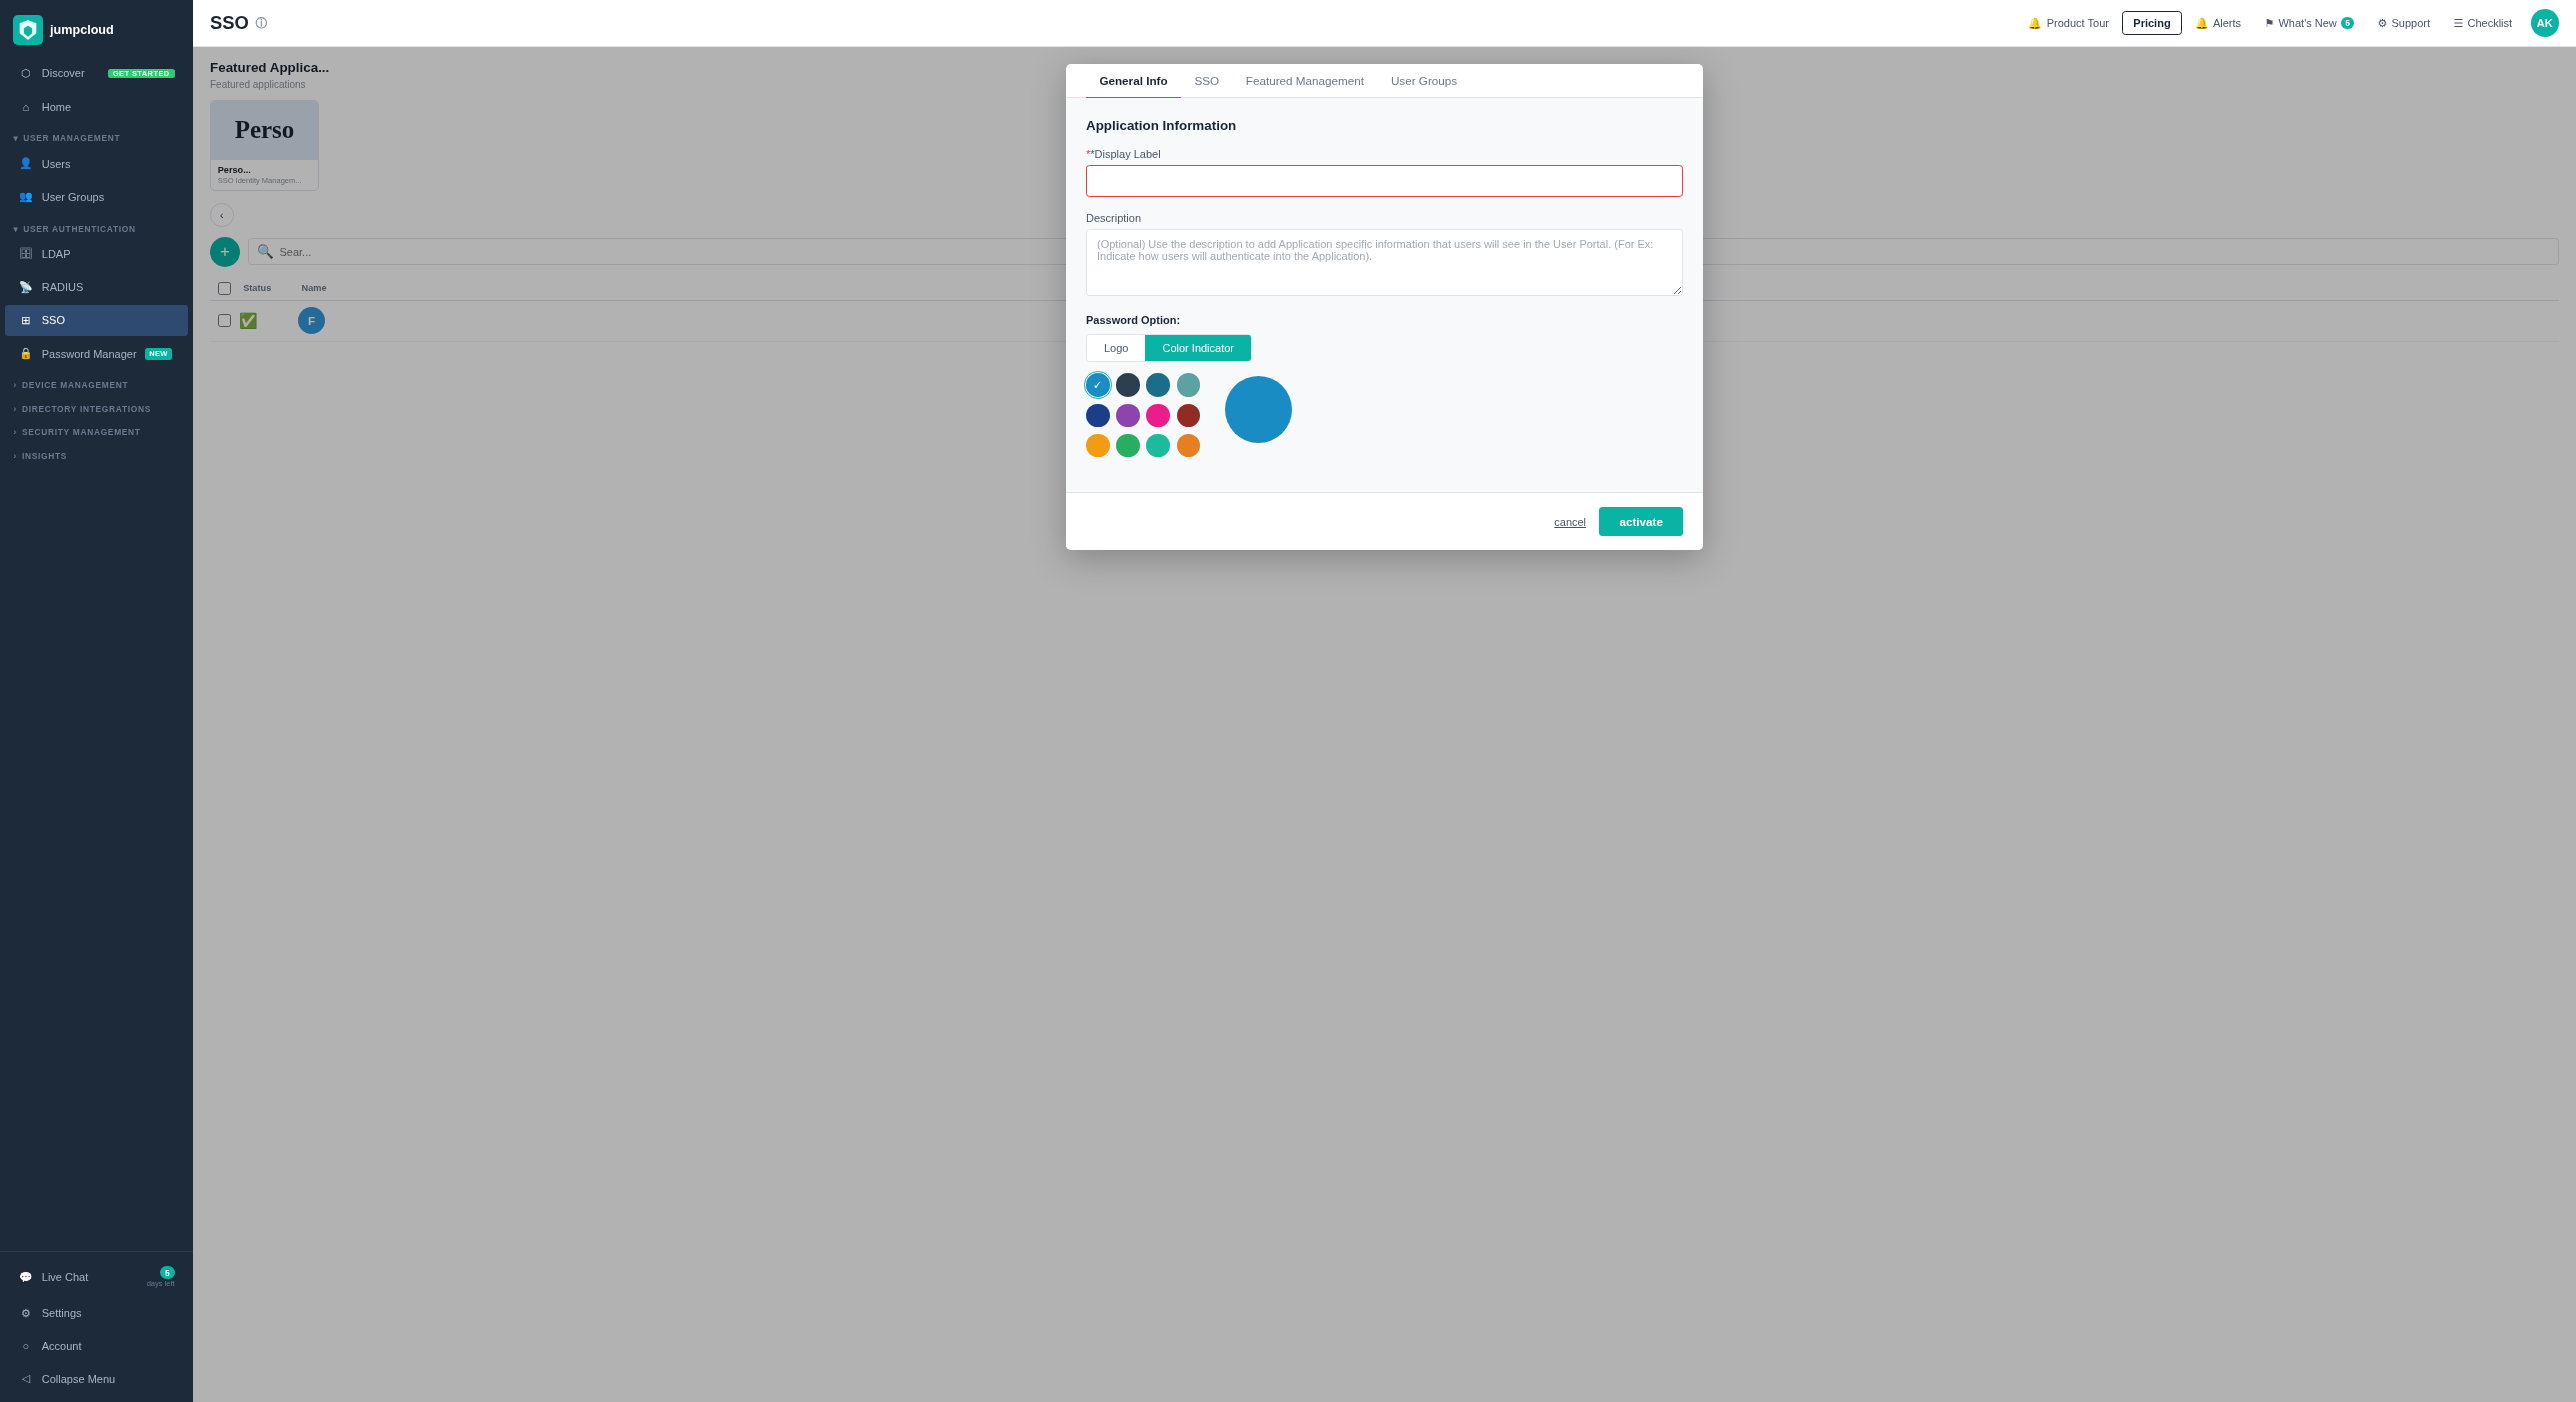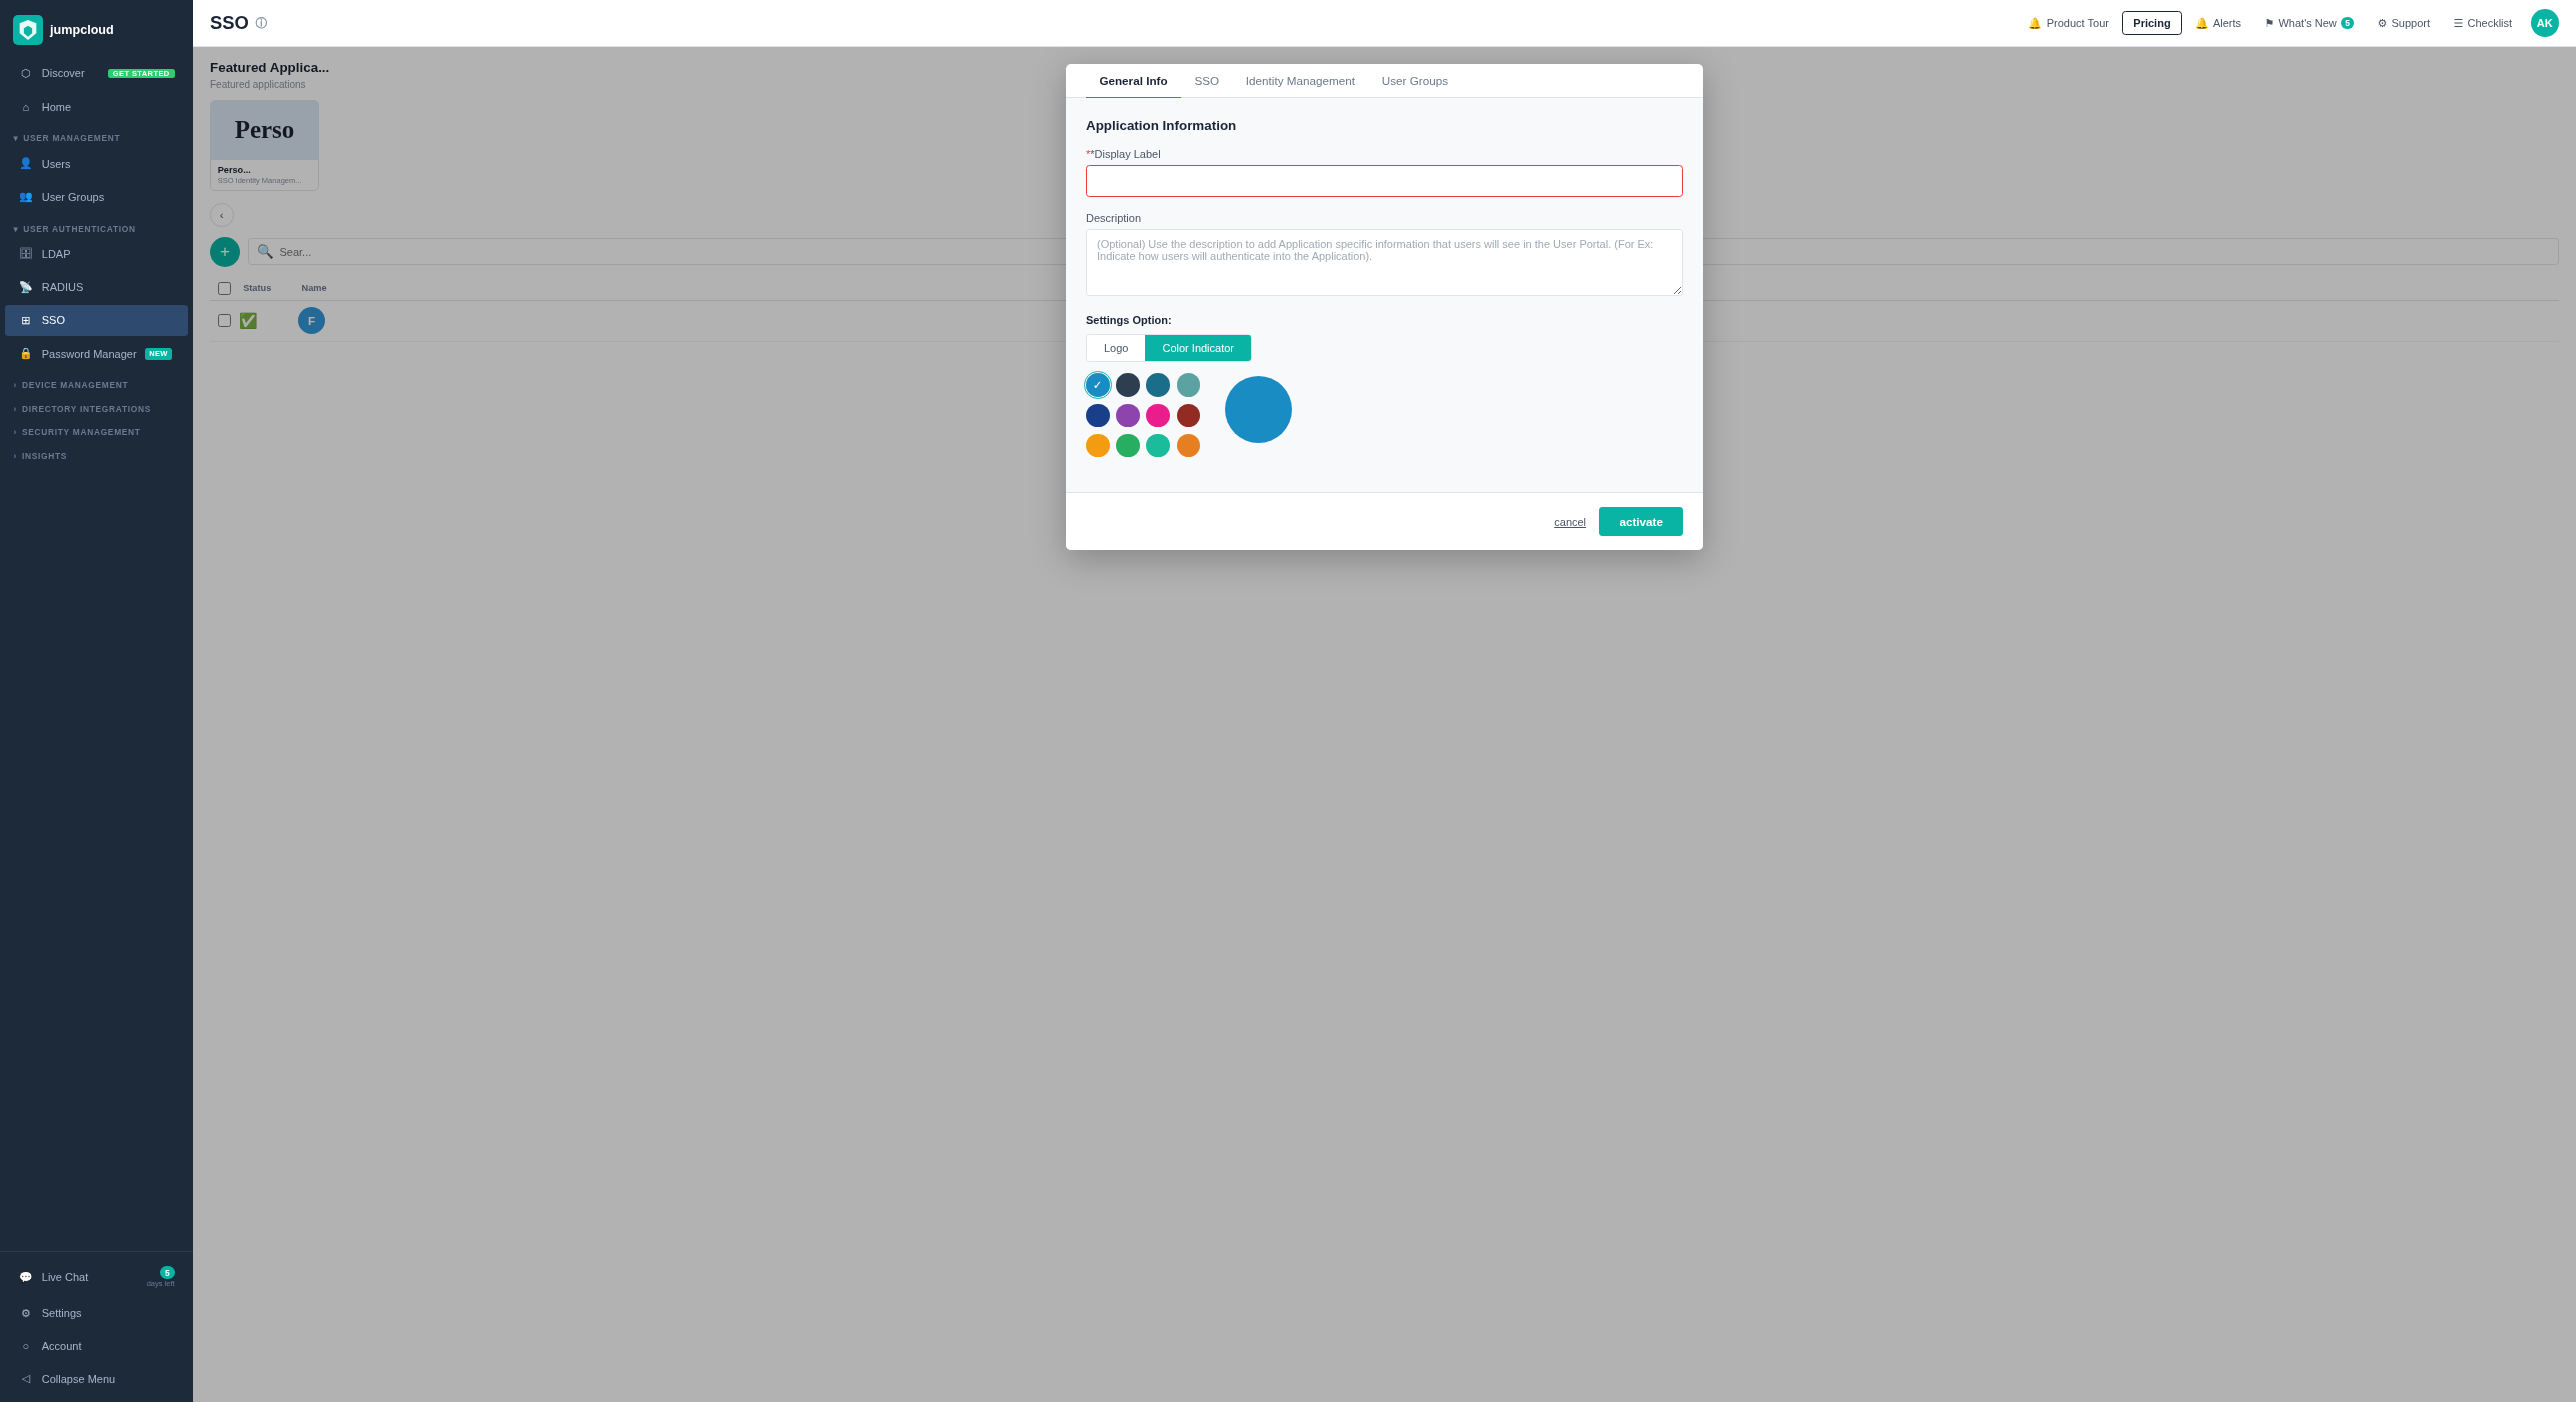--- a/index.html
+++ b/index.html
@@ -407,41 +407,41 @@
         </div>
       </div>
 
       <div class="modal-overlay">
         <div class="modal-container">
 
 
           <div class="modal-tabs">
             <div class="modal-tab active">General Info</div>
             <div class="modal-tab">SSO</div>
-            <div class="modal-tab">Identity Management</div>
+            <div class="modal-tab">Featured Management</div>
             <div class="modal-tab">User Groups</div>
           </div>
 
           <div class="modal-body">
             <div class="section-title">Application Information</div>
 
             <div class="form-group">
               <label class="form-label">
                 <span style="color:#e53e3e;">*</span><span style="color:#4a5568;">*Display Label</span>
               </label>
               <input type="text" class="form-input" value="" style="border: 1.7px solid rgb(229, 62, 62);">
             </div>
 
             <div class="form-group">
               <label class="form-label">Description</label>
               <textarea class="form-textarea" placeholder="(Optional) Use the description to add Application specific information that users will see in the User Portal. (For Ex: Indicate how users will authenticate into the Application)." style=""></textarea>
             </div>
 
             <div class="form-group">
-              <div class="display-option-label">Settings Option:</div>
+              <div class="display-option-label">Password Option:</div>
               <div class="btn-group">
                 <button class="btn-group-btn">Logo</button>
                 <button class="btn-group-btn active">Color Indicator</button>
               </div>
 
               <div class="color-section">
                 <div class="color-grid">
                   <div class="color-dot selected" style="background:#1a8cc4;">
                     <span style="color:white;font-size:11.7px;">✓</span>
                   </div>

